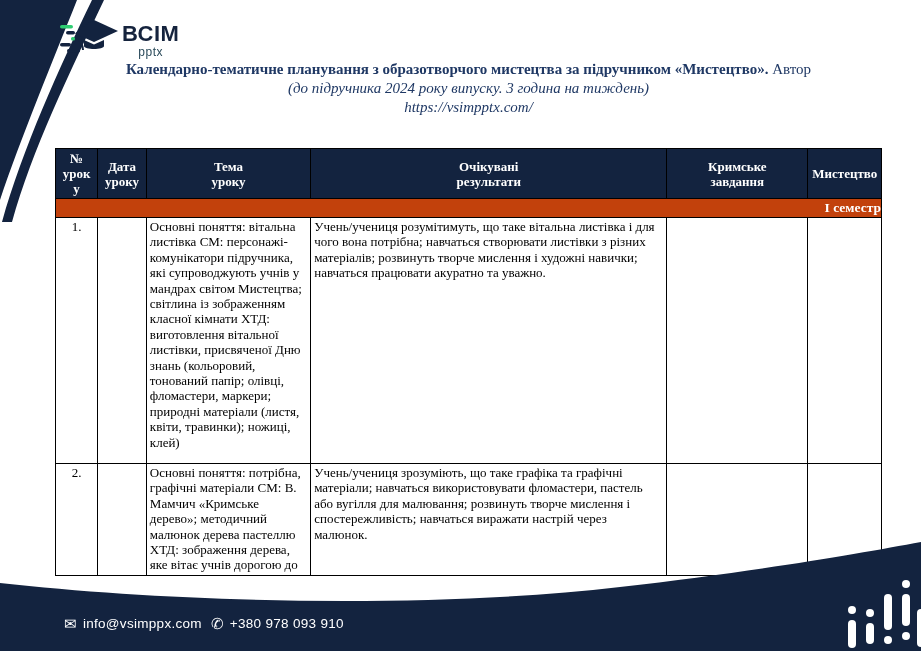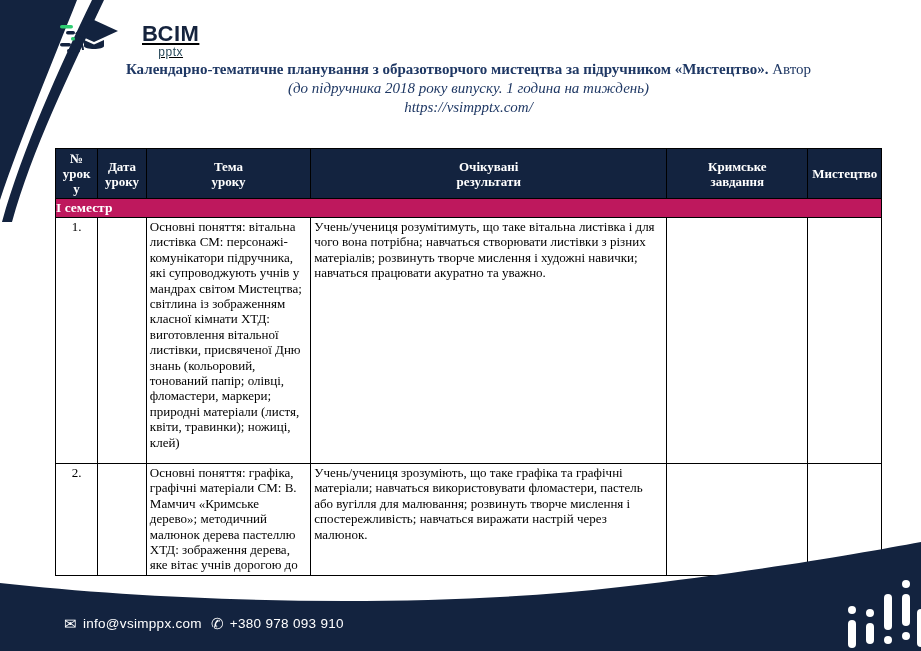--- a/index.html
+++ b/index.html
@@ -4,41 +4,41 @@
 <style>
   html,body{margin:0;padding:0;}
   body{
     width:921px;height:651px;position:relative;overflow:hidden;
     background:#ffffff;font-family:"Liberation Serif",serif;
   }
   
   .corner-tl{position:absolute;top:0;left:0;width:120px;height:230px;pointer-events:none;}
   .footer-band{position:absolute;left:0;bottom:0;width:921px;height:112px;pointer-events:none;}
   
-  .logo{position:absolute;top:16px;left:58px;display:flex;align-items:center;gap:22px;text-decoration:underline;}
+  .logo{position:absolute;top:16px;left:58px;display:flex;align-items:center;gap:2px;}
   .logo-text{display:flex;flex-direction:column;line-height:1;}
   .logo-name{font-family:"Liberation Sans",sans-serif;font-size:22px;font-weight:600;color:#15233d;letter-spacing:.5px;}
   .logo-sub{font-family:"Liberation Sans",sans-serif;font-size:12px;color:#2a4a5a;margin-top:1px;letter-spacing:.5px;text-align:center;}
   
   .title-block{position:absolute;top:60px;left:16px;right:0;text-align:center;color:#1f3864;font-size:15px;line-height:19px;padding:0 28px;}
   .title-line1 b{font-weight:bold;}
   .title-italic{font-style:italic;}
   
   table.plan{
     position:absolute;left:55px;top:148px;width:827px;
     border-collapse:collapse;table-layout:fixed;
     font-size:13px;line-height:15.4px;color:#000;
   }
   table.plan td,table.plan th{border:1px solid #000;vertical-align:top;padding:1px 3px;}
   table.plan th{
     background:#13233f;color:#fff;font-weight:bold;text-align:center;
     vertical-align:middle;white-space:pre-line;line-height:15px;height:40px;padding:2px;
   }
   tr.semester td{
-    background:#be185d;color:#fff;font-weight:bold;text-align:left;
+    background:#c2410c;color:#fff;font-weight:bold;text-align:right;
     vertical-align:middle;height:18px;padding:0;line-height:18px;font-size:13.5px;
   }
   td.cell-num{text-align:center;}
   col.c-num{width:5.1%;} col.c-date{width:5.9%;} col.c-topic{width:19.9%;}
   col.c-out{width:43.1%;} col.c-hw{width:17.1%;} col.c-notes{width:8.9%;}
   
   .contact{
     position:absolute;left:64px;bottom:20px;display:flex;align-items:center;gap:9px;
     color:#fff;font-family:"Liberation Sans",sans-serif;font-size:13.5px;letter-spacing:.3px;
   }
@@ -65,21 +65,21 @@
     <path d="M20 20 C20 26 24 30 24 34 L26 34 C26 29 23 25 23 21 Z" fill="#13233f"></path>
   </svg>
   <div class="logo-text">
     <span class="logo-name">ВСІМ</span>
     <span class="logo-sub">pptx</span>
   </div>
 </div>
 
 <div class="title-block">
   <div class="title-line1"><b>Календарно-тематичне планування з образотворчого мистецтва за підручником «Мистецтво».</b><span> Автор</span></div>
-  <div class="title-italic">(до підручника 2018 року випуску. 1 година на тиждень)</div>
+  <div class="title-italic">(до підручника 2024 року випуску. 3 година на тиждень)</div>
   <div class="title-italic">https://vsimpptx.com/</div>
 </div>
 
 <table class="plan">
   <colgroup>
     <col class="c-num">
       <col class="c-date">
       <col class="c-topic">
     <col class="c-out">
       <col class="c-hw">
@@ -109,21 +109,21 @@
       <td class="cell-num">1.</td>
       <td></td>
       <td>Основні поняття: вітальна листівка СМ: персонажі-комунікатори підручника, які супроводжують учнів у мандрах світом Мистецтва; світлина із зображенням класної кімнати ХТД: виготовлення вітальної листівки, присвяченої Дню знань (кольоровий, тонований папір; олівці, фломастери, маркери; природні матеріали (листя, квіти, травинки); ножиці, клей)</td>
       <td>Учень/учениця розумітимуть, що таке вітальна листівка і для чого вона потрібна; навчаться створювати листівки з різних матеріалів; розвинуть творче мислення і художні навички; навчаться працювати акуратно та уважно.</td>
       <td></td>
       <td></td>
     </tr>
     <tr style="height:112px;">
       <td class="cell-num">2.</td>
       <td></td>
-      <td>Основні поняття: графіка, графічні матеріали СМ: В. Мамчич «Кримське дерево»; методичний малюнок дерева пастеллю ХТД: зображення дерева, яке вітає учнів дорогою до</td>
+      <td>Основні поняття: потрібна, графічні матеріали СМ: В. Мамчич «Кримське дерево»; методичний малюнок дерева пастеллю ХТД: зображення дерева, яке вітає учнів дорогою до</td>
       <td>Учень/учениця зрозуміють, що таке графіка та графічні матеріали; навчаться використовувати фломастери, пастель або вугілля для малювання; розвинуть творче мислення і спостережливість; навчаться виражати настрій через малюнок.</td>
       <td></td>
       <td></td>
     </tr>
   </tbody>
 </table>
 
 <svg class="footer-band" viewBox="0 0 921 112" aria-hidden="true">
   <path d="M0 44 C180 64 430 70 620 48 C760 32 862 14 921 3 L921 112 L0 112 Z" fill="#13233f"></path>
   <g fill="#ffffff">

